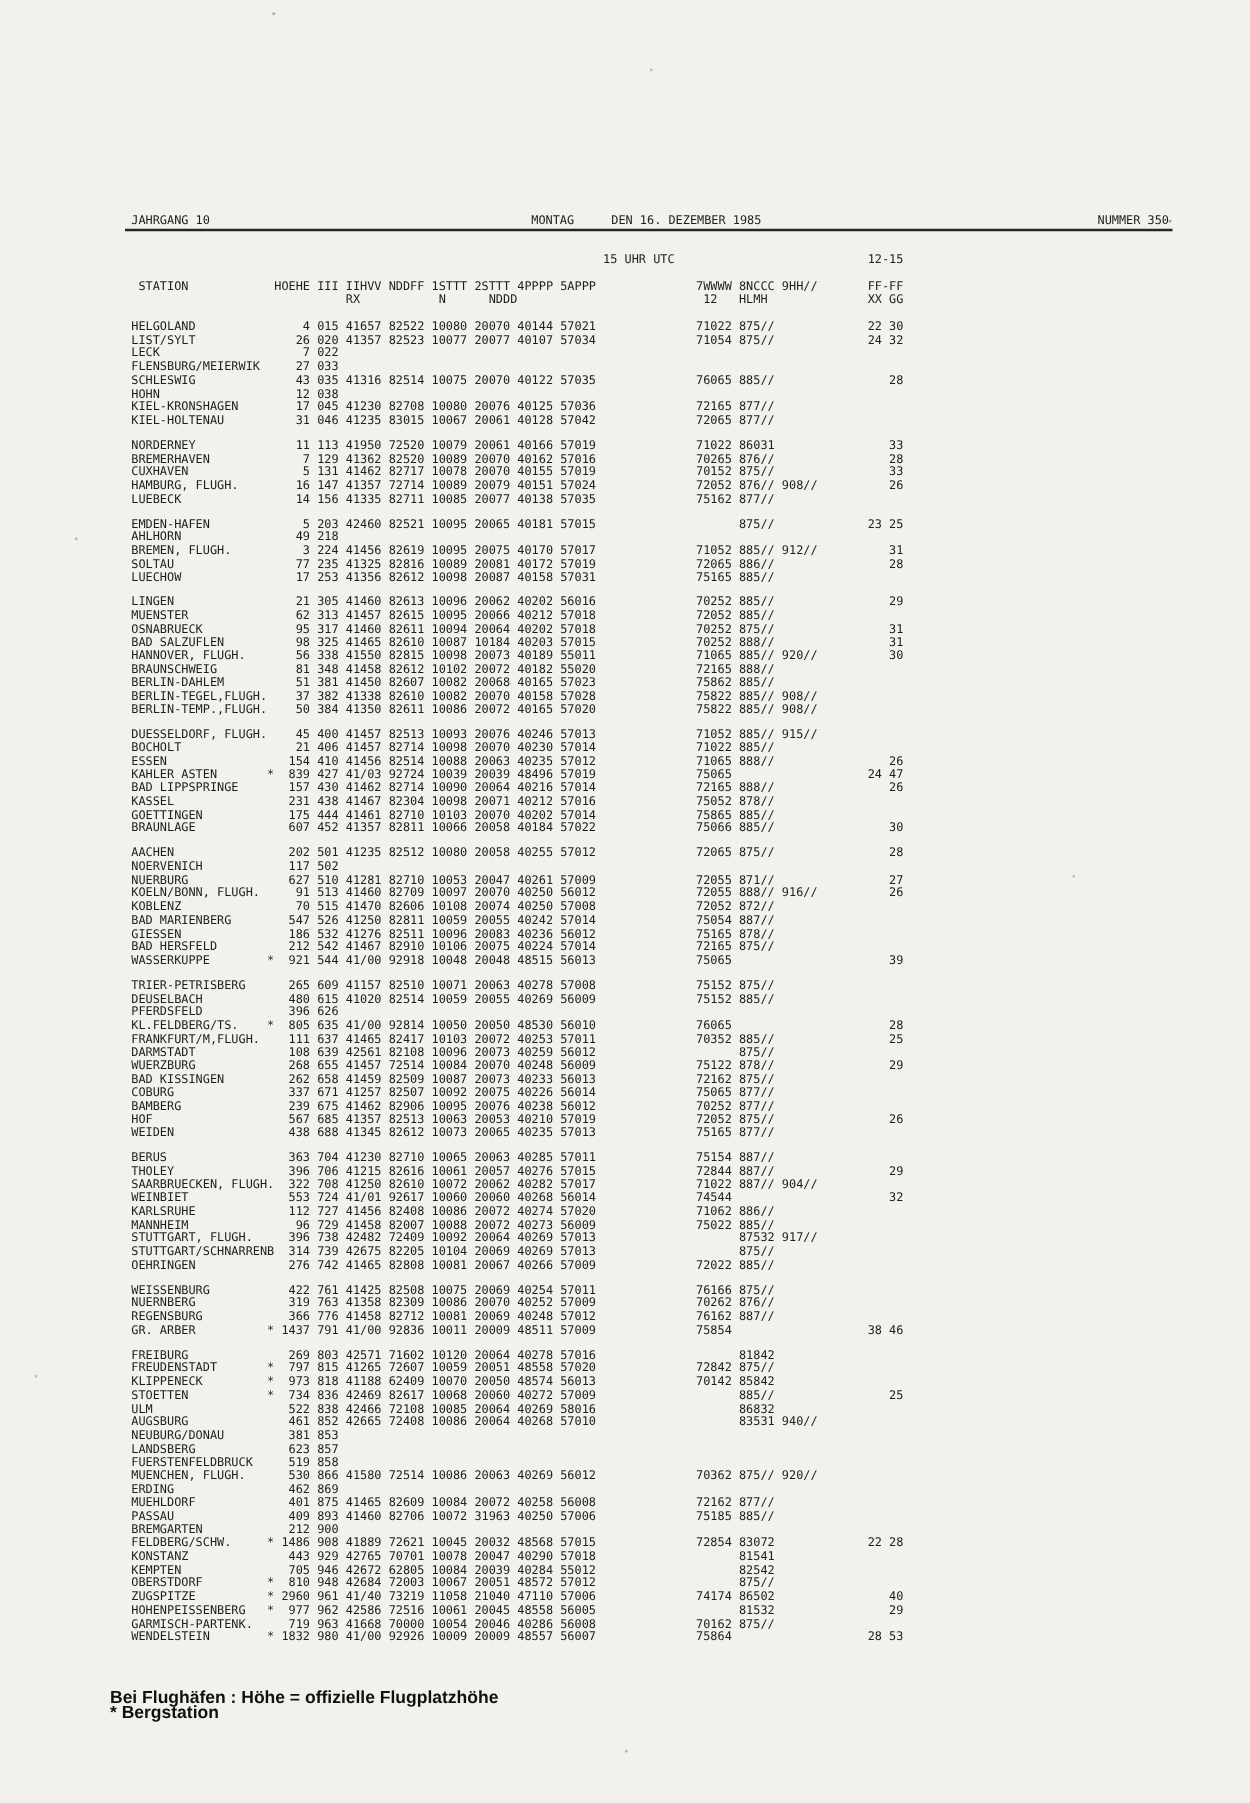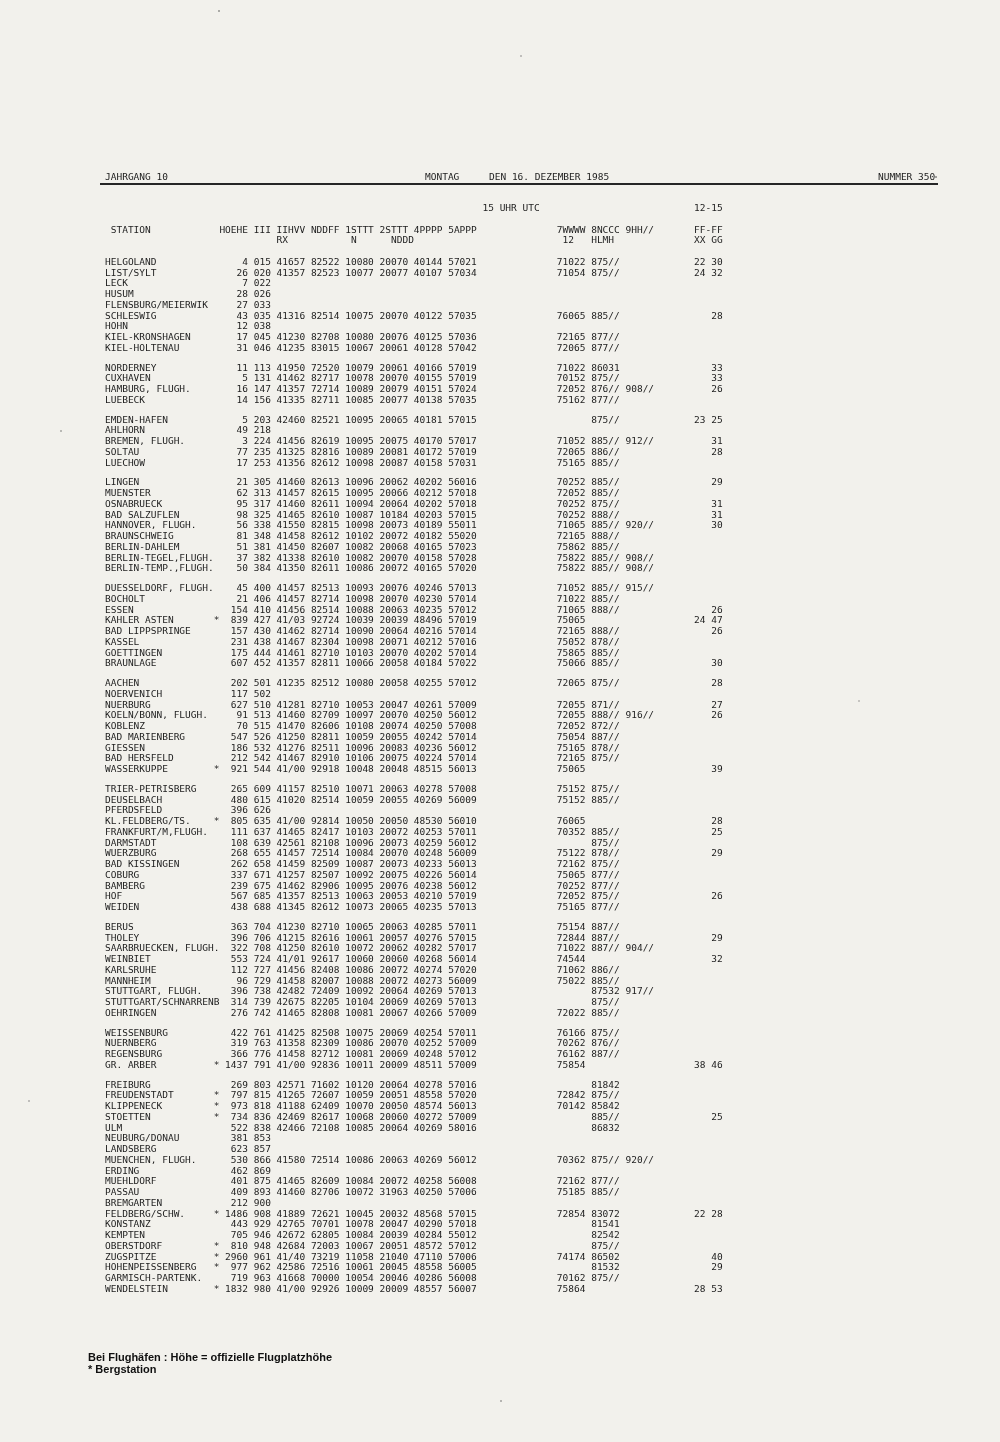--- a/index.html
+++ b/index.html
@@ -10,21 +10,21 @@
   }
   .mast span{position:absolute;top:171px;font-size:9.5px;white-space:pre}
   .rule{position:absolute;left:100px;top:183px;width:838px;height:2px;background:#262626}
   .mono{position:absolute;left:105px;top:203px;font-size:9.5px}
   .line{height:10.75px;line-height:10.75px;white-space:pre}
   .group{margin-top:9px}
   .group.first{margin-top:0}
   .footer{
     position:absolute;left:88px;top:1351px;
     font-family:"Liberation Sans","DejaVu Sans",sans-serif;
-    font-weight:bold;font-size:11px;line-height:12px;color:#101010;
+    font-weight:bold;font-size:14px;line-height:12px;color:#101010;
   }
   .specks{position:absolute;left:218px;top:10px;width:2px;height:2px;background:rgba(40,40,40,.35);
     box-shadow:302px 45px rgba(40,40,40,.25), -158px 420px rgba(40,40,40,.28),
                640px 690px rgba(40,40,40,.22), -190px 1090px rgba(40,40,40,.25),
                282px 1390px rgba(40,40,40,.3), 717px 166px rgba(40,40,40,.4);}
 </style>
 </head>
 <body>
 
 <div class="mast">
@@ -40,29 +40,29 @@
   <div class="line">                                                                  15 UHR UTC                           12-15</div>
   <div class="line"></div>
   <div class="line"> STATION            HOEHE III IIHVV NDDFF 1STTT 2STTT 4PPPP 5APPP              7WWWW 8NCCC 9HH//       FF-FF</div>
   <div class="line">                              RX           N      NDDD                          12   HLMH              XX GG</div>
   <div class="line"></div>
   <div id="table-body">
       <div class="group first">
         <div class="line">HELGOLAND               4 015 41657 82522 10080 20070 40144 57021              71022 875//             22 30</div>
         <div class="line">LIST/SYLT              26 020 41357 82523 10077 20077 40107 57034              71054 875//             24 32</div>
         <div class="line">LECK                    7 022                                                                               </div>
-        <div class="line">HUSUM                  28 026                                                                               </div>
         <div class="line">FLENSBURG/MEIERWIK     27 033                                                                               </div>
         <div class="line">SCHLESWIG              43 035 41316 82514 10075 20070 40122 57035              76065 885//                28</div>
         <div class="line">HOHN                   12 038                                                                               </div>
         <div class="line">KIEL-KRONSHAGEN        17 045 41230 82708 10080 20076 40125 57036              72165 877//                  </div>
         <div class="line">KIEL-HOLTENAU          31 046 41235 83015 10067 20061 40128 57042              72065 877//                  </div>
       </div>
       <div class="group">
         <div class="line">NORDERNEY              11 113 41950 72520 10079 20061 40166 57019              71022 86031                33</div>
+        <div class="line">BREMERHAVEN             7 129 41362 82520 10089 20070 40162 57016              70265 876//                28</div>
         <div class="line">CUXHAVEN                5 131 41462 82717 10078 20070 40155 57019              70152 875//                33</div>
         <div class="line">HAMBURG, FLUGH.        16 147 41357 72714 10089 20079 40151 57024              72052 876// 908//          26</div>
         <div class="line">LUEBECK                14 156 41335 82711 10085 20077 40138 57035              75162 877//                  </div>
       </div>
       <div class="group">
         <div class="line">EMDEN-HAFEN             5 203 42460 82521 10095 20065 40181 57015                    875//             23 25</div>
         <div class="line">AHLHORN                49 218                                                                               </div>
         <div class="line">BREMEN, FLUGH.          3 224 41456 82619 10095 20075 40170 57017              71052 885// 912//          31</div>
         <div class="line">SOLTAU                 77 235 41325 82816 10089 20081 40172 57019              72065 886//                28</div>
         <div class="line">LUECHOW                17 253 41356 82612 10098 20087 40158 57031              75165 885//                  </div>
@@ -129,22 +129,24 @@
         <div class="line">NUERNBERG             319 763 41358 82309 10086 20070 40252 57009              70262 876//                  </div>
         <div class="line">REGENSBURG            366 776 41458 82712 10081 20069 40248 57012              76162 887//                  </div>
         <div class="line">GR. ARBER          * 1437 791 41/00 92836 10011 20009 48511 57009              75854                   38 46</div>
       </div>
       <div class="group">
         <div class="line">FREIBURG              269 803 42571 71602 10120 20064 40278 57016                    81842                  </div>
         <div class="line">FREUDENSTADT       *  797 815 41265 72607 10059 20051 48558 57020              72842 875//                  </div>
         <div class="line">KLIPPENECK         *  973 818 41188 62409 10070 20050 48574 56013              70142 85842                  </div>
         <div class="line">STOETTEN           *  734 836 42469 82617 10068 20060 40272 57009                    885//                25</div>
         <div class="line">ULM                   522 838 42466 72108 10085 20064 40269 58016                    86832                  </div>
+        <div class="line">AUGSBURG              461 852 42665 72408 10086 20064 40268 57010                    83531 940//            </div>
         <div class="line">NEUBURG/DONAU         381 853                                                                               </div>
         <div class="line">LANDSBERG             623 857                                                                               </div>
+        <div class="line">FUERSTENFELDBRUCK     519 858                                                                               </div>
         <div class="line">MUENCHEN, FLUGH.      530 866 41580 72514 10086 20063 40269 56012              70362 875// 920//            </div>
         <div class="line">ERDING                462 869                                                                               </div>
         <div class="line">MUEHLDORF             401 875 41465 82609 10084 20072 40258 56008              72162 877//                  </div>
         <div class="line">PASSAU                409 893 41460 82706 10072 31963 40250 57006              75185 885//                  </div>
         <div class="line">BREMGARTEN            212 900                                                                               </div>
         <div class="line">FELDBERG/SCHW.     * 1486 908 41889 72621 10045 20032 48568 57015              72854 83072             22 28</div>
         <div class="line">KONSTANZ              443 929 42765 70701 10078 20047 40290 57018                    81541                  </div>
         <div class="line">KEMPTEN               705 946 42672 62805 10084 20039 40284 55012                    82542                  </div>
         <div class="line">OBERSTDORF         *  810 948 42684 72003 10067 20051 48572 57012                    875//                  </div>
         <div class="line">ZUGSPITZE          * 2960 961 41/40 73219 11058 21040 47110 57006              74174 86502                40</div>

